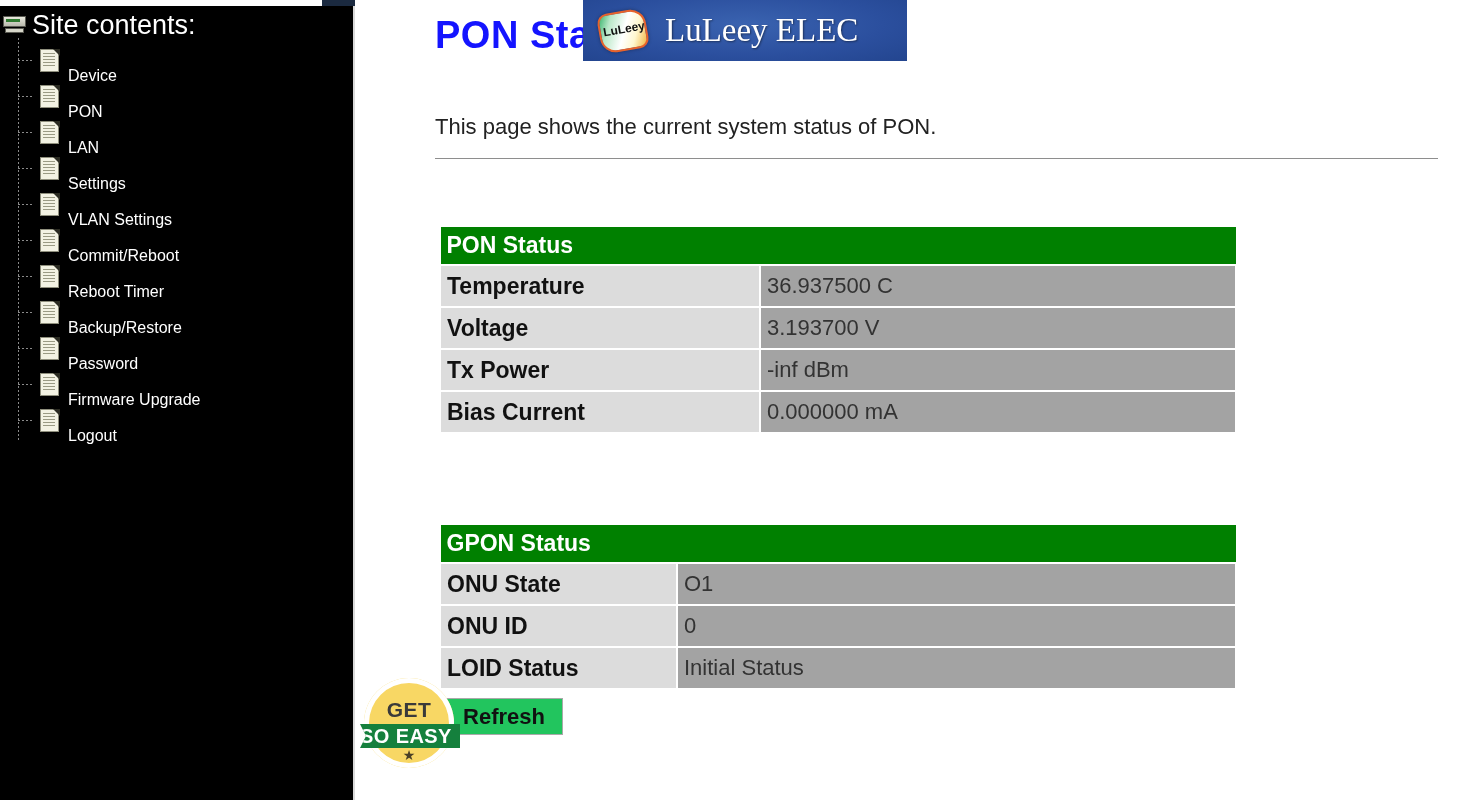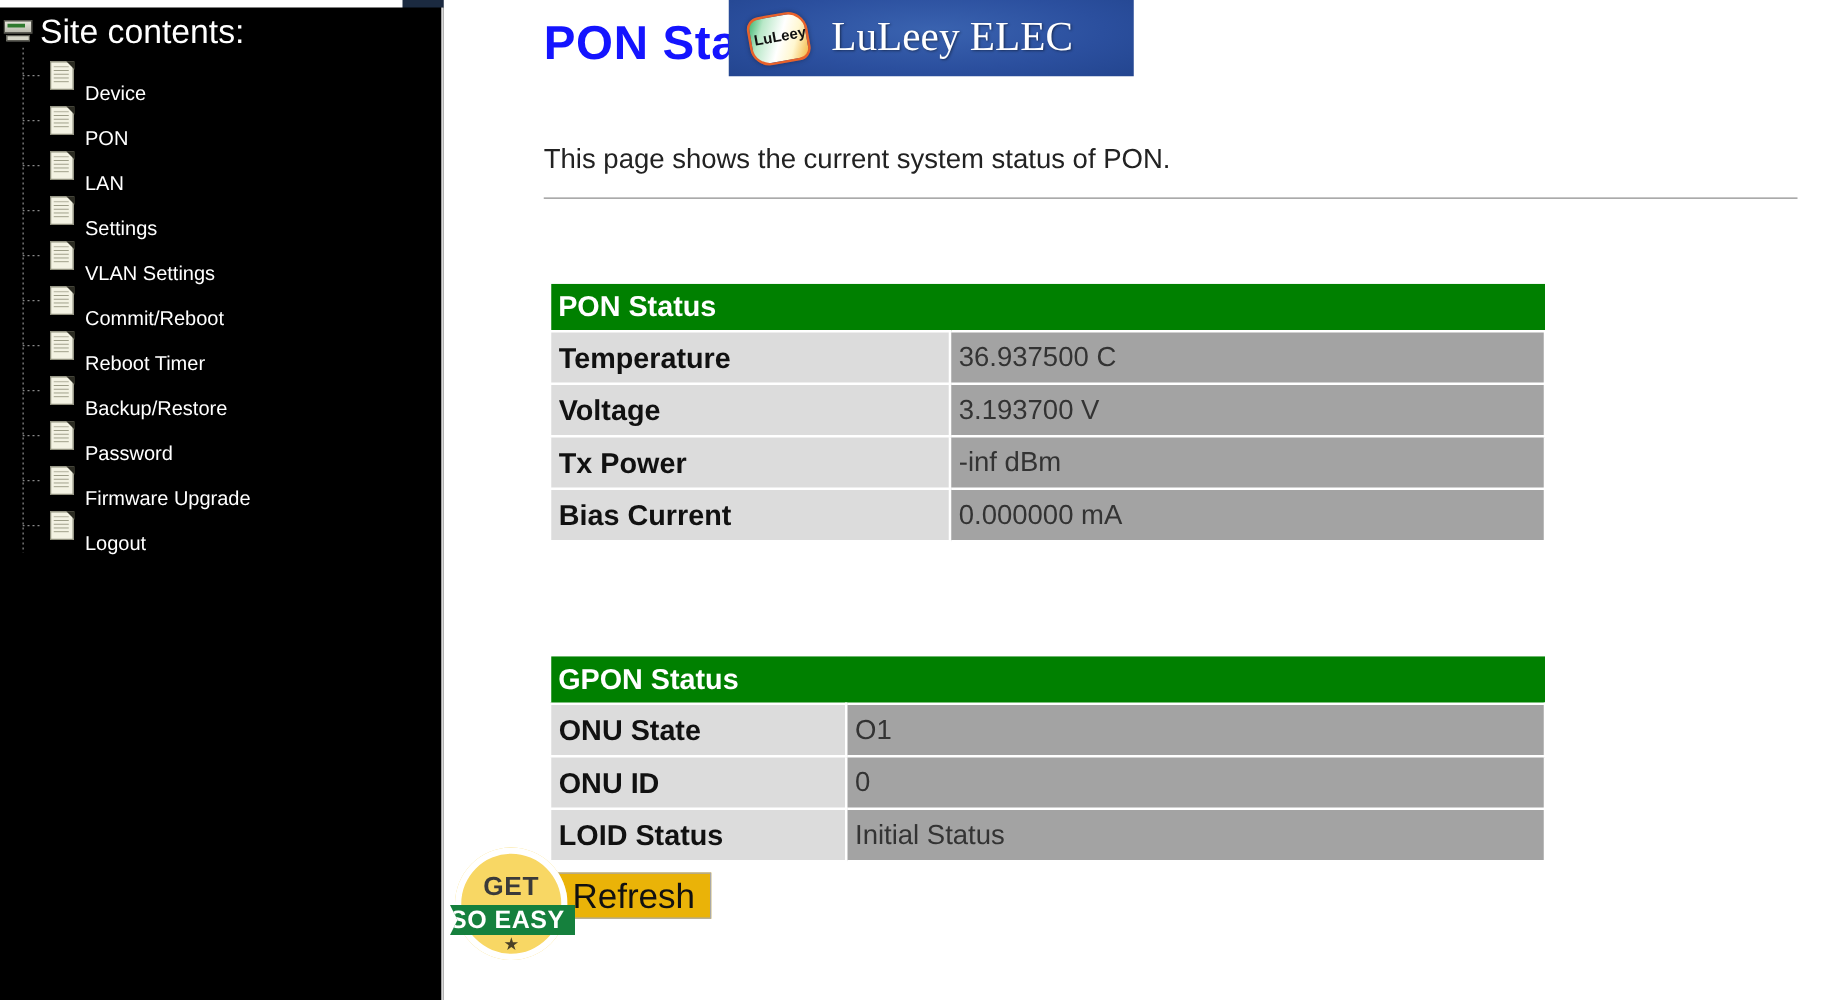--- a/index.html
+++ b/index.html
@@ -220,29 +220,30 @@
   #gpon-table { left: 82px; top: 524px; width: 796px; }
   #gpon-table col.c1 { width: 237px; }
   #gpon-table col.c2 { width: 559px; }
 
   
   .refresh-btn {
     position: absolute;
     left: 88px; top: 698px;
     min-width: 118px;
     height: 37px;
-    background: #eab308;
+    background: #22c55e;
     border: 1px solid #a9a9a9;
     color: #111111;
-    font-size: 28px;
+    font-size: 22px;
     font-family: "Liberation Sans", sans-serif;
     cursor: pointer;
     padding: 0 12px;
     text-align: center;
     line-height: 35px;
+    font-weight: bold;
   }
 
   
   .wm-banner {
     position: absolute;
     left: 583px; top: 0;
     width: 324px; height: 61px;
     background: radial-gradient(ellipse at 50% 40%, #3a63b0 0%, #2b4f9e 60%, #23458f 100%);
     display: flex;
     align-items: center;

